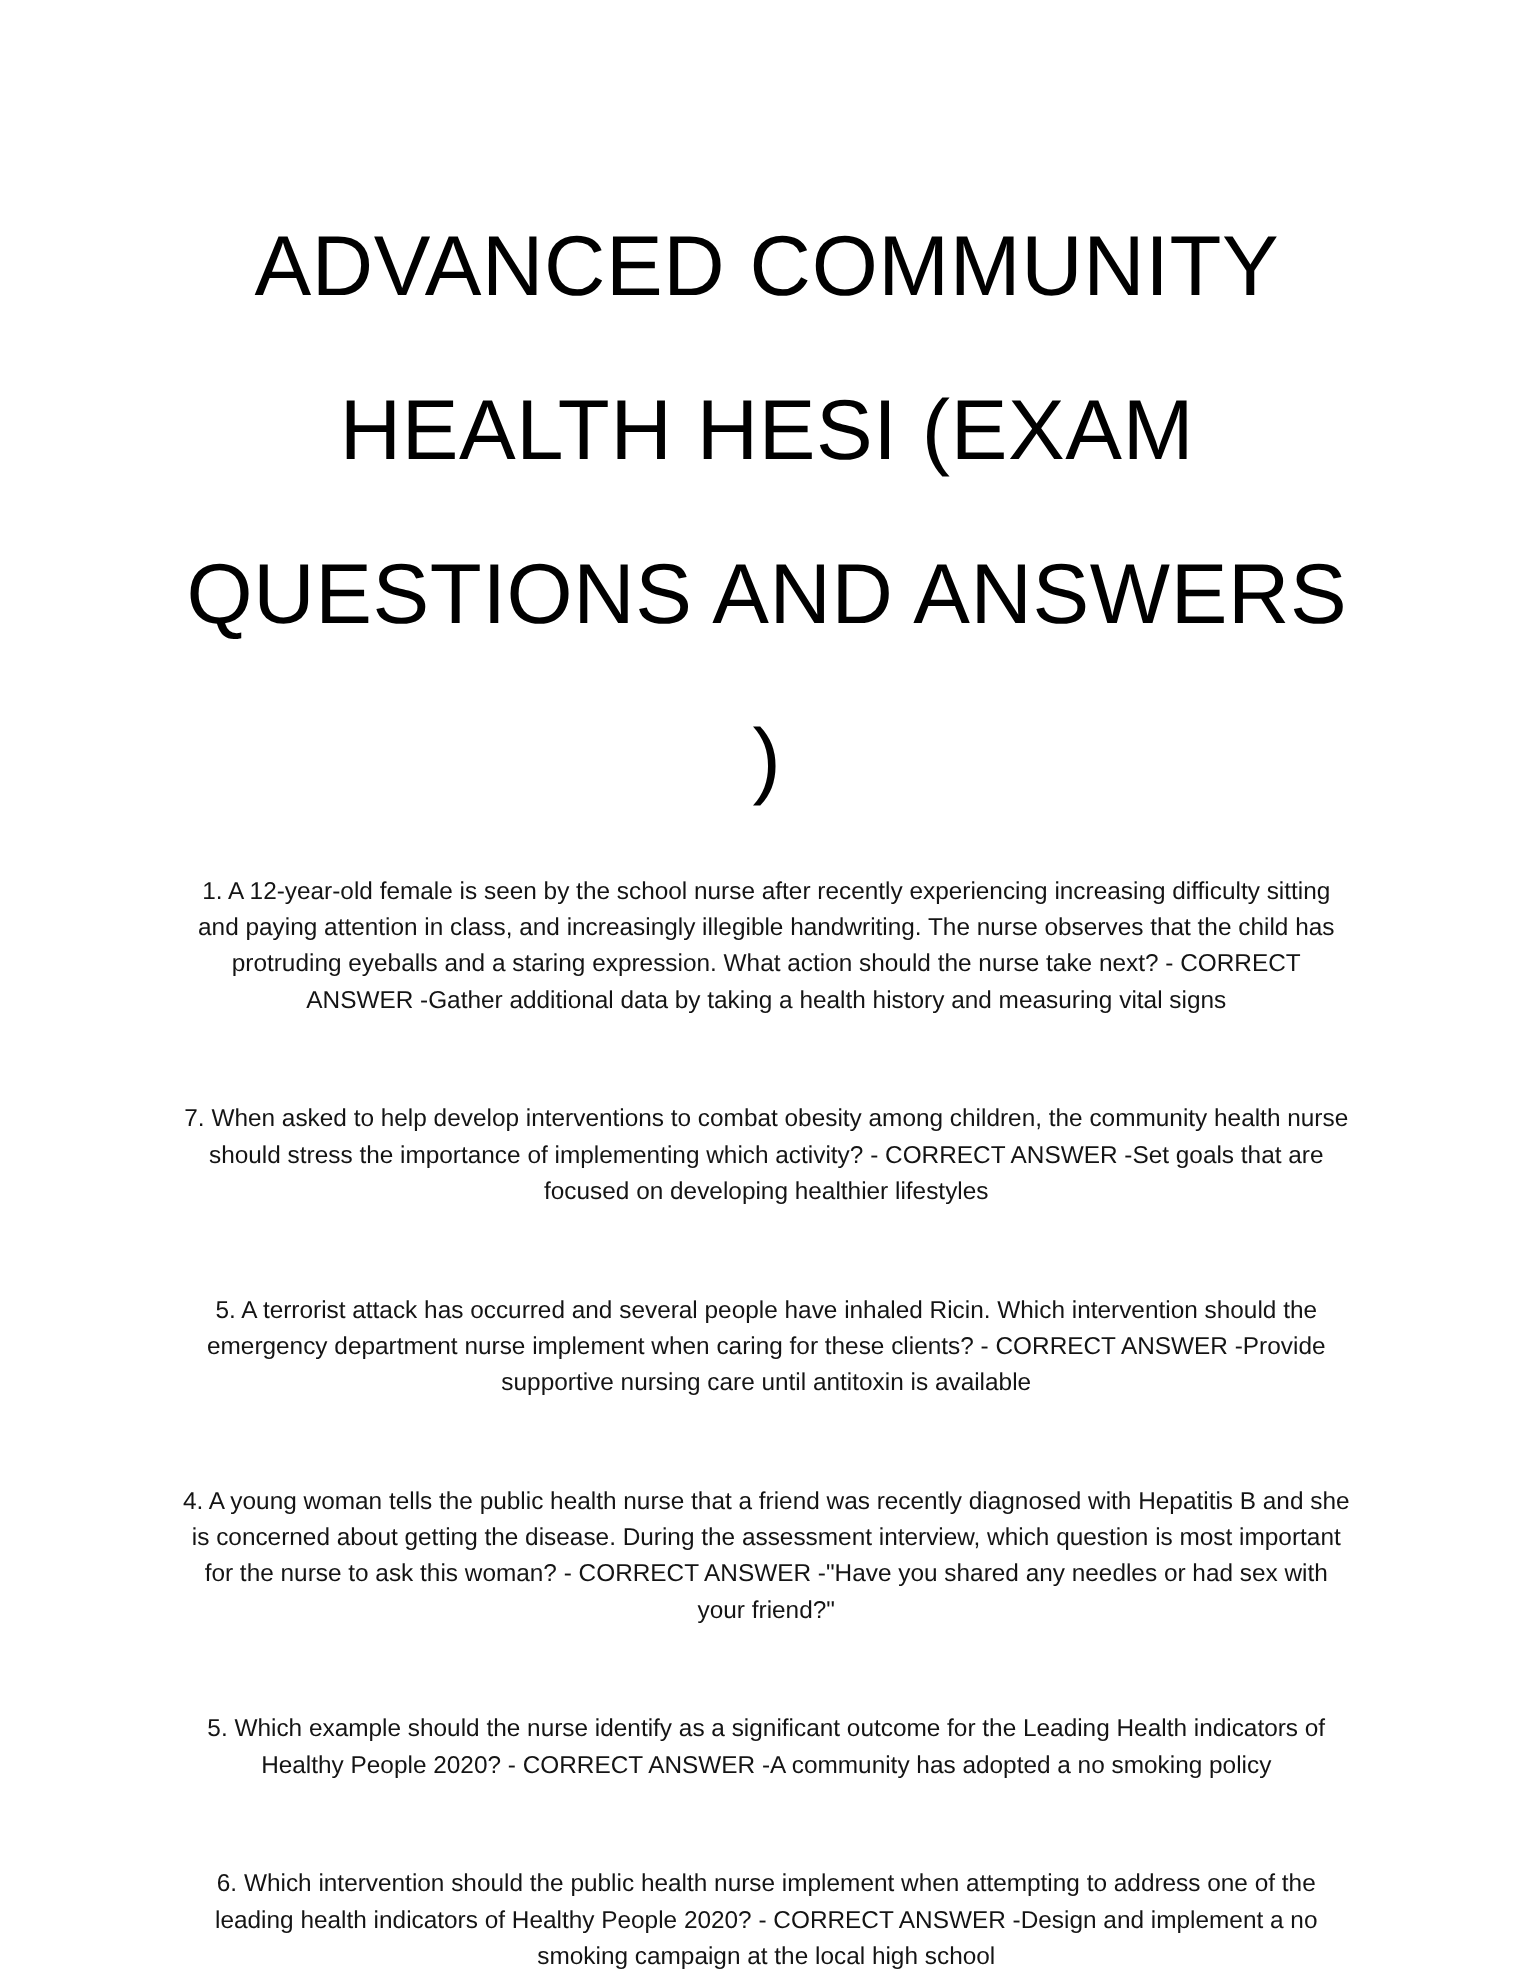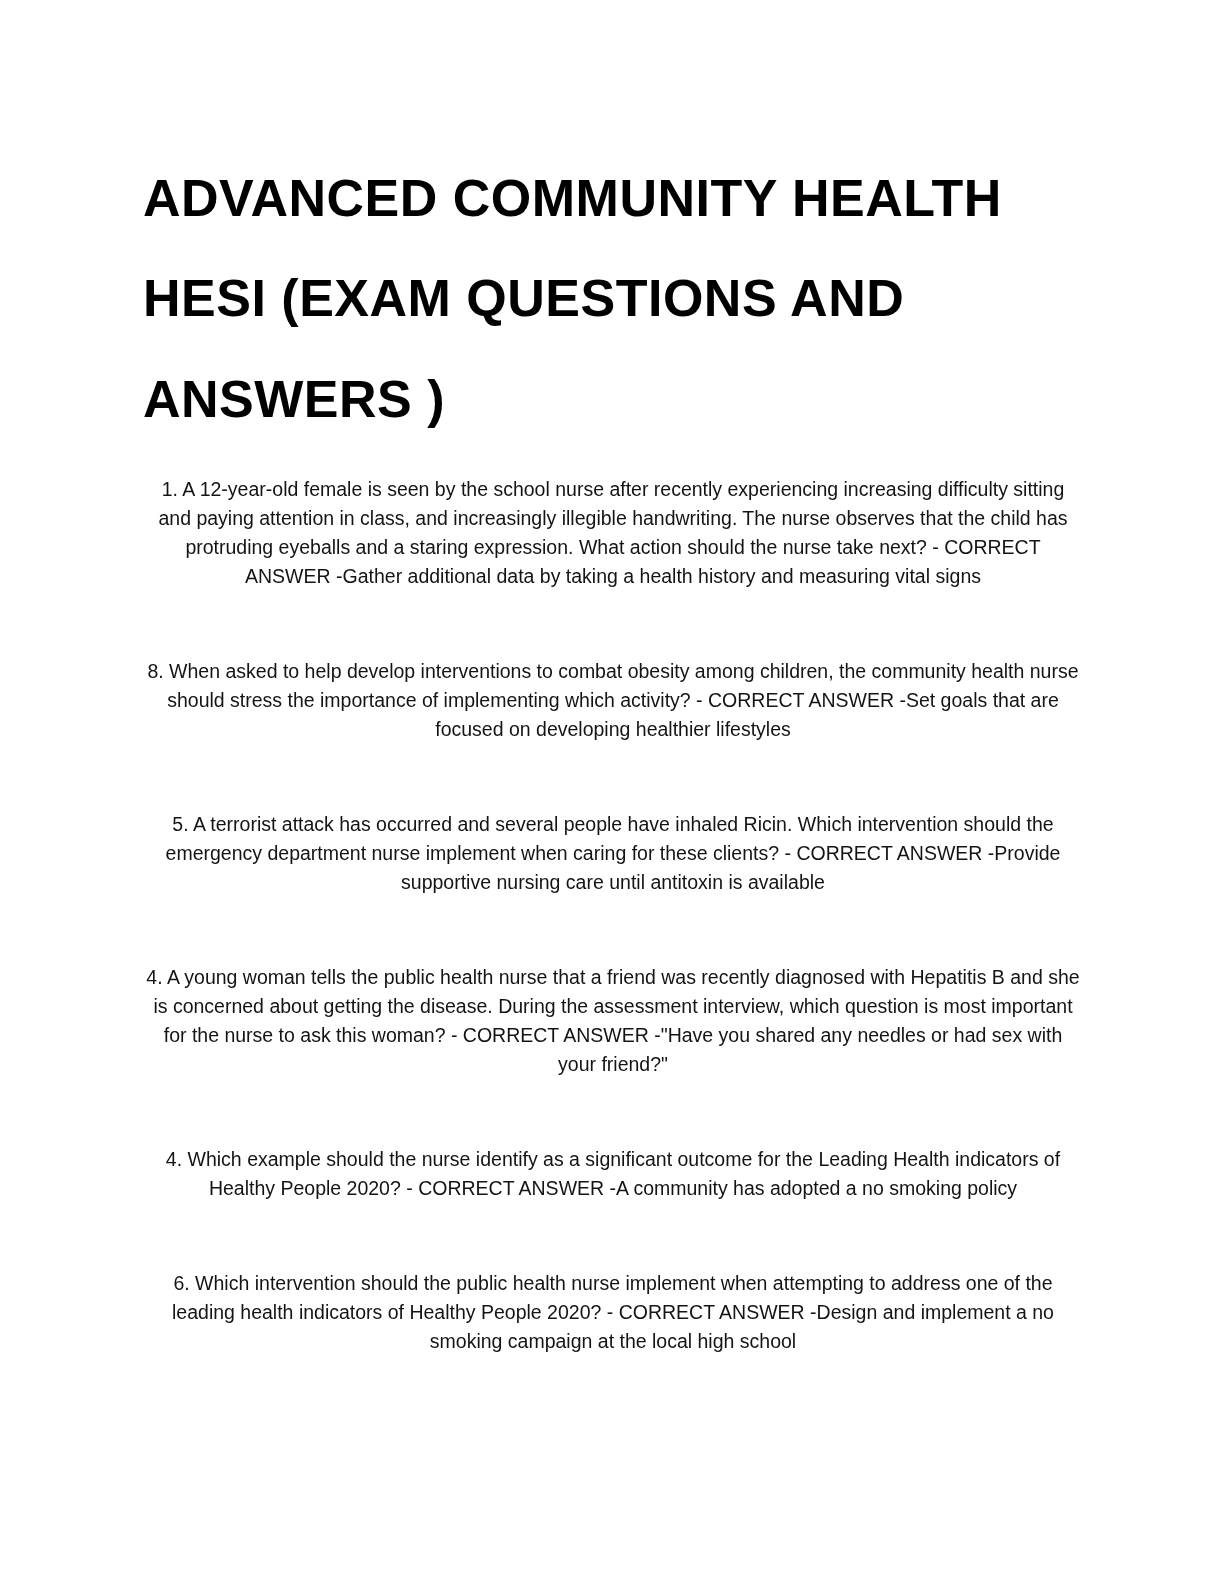--- a/index.html
+++ b/index.html
@@ -12,47 +12,48 @@
     width: 1224px;
     height: 1584px;
     background: #ffffff;
     box-sizing: border-box;
     padding: 148px 140px 40px 143px;
     font-family: "Liberation Sans", sans-serif;
     color: #000000;
     overflow: hidden;
   }
   .doc-title {
-    font-size: 52px;
-    font-weight: 700;
+    font-size: 68px;
+    font-weight: 400;
     color: #000000;
     line-height: 1.93;
     margin: 0 0 26px 0;
     letter-spacing: 0.5px;
+    text-align: center;
   }
   .question-para {
     font-size: 19.5px;
     font-weight: 400;
     color: #141414;
     line-height: 29px;
     margin: 0 0 66px 0;
     max-width: 940px;
     text-align: center;
   }
 </style>
 </head>
 <body>
 
 <div class="page">
   <h1 class="doc-title">ADVANCED COMMUNITY HEALTH HESI (EXAM QUESTIONS AND ANSWERS )</h1>
 
   <p class="question-para">1. A 12-year-old female is seen by the school nurse after recently experiencing increasing difficulty sitting and paying attention in class, and increasingly illegible handwriting. The nurse observes that the child has protruding eyeballs and a staring expression. What action should the nurse take next? - CORRECT ANSWER -Gather additional data by taking a health history and measuring vital signs</p>
 
-  <p class="question-para">8. When asked to help develop interventions to combat obesity among children, the community health nurse should stress the importance of implementing which activity? - CORRECT ANSWER -Set goals that are focused on developing healthier lifestyles</p>
+  <p class="question-para">7. When asked to help develop interventions to combat obesity among children, the community health nurse should stress the importance of implementing which activity? - CORRECT ANSWER -Set goals that are focused on developing healthier lifestyles</p>
 
   <p class="question-para">5. A terrorist attack has occurred and several people have inhaled Ricin. Which intervention should the emergency department nurse implement when caring for these clients? - CORRECT ANSWER -Provide supportive nursing care until antitoxin is available</p>
 
   <p class="question-para">4. A young woman tells the public health nurse that a friend was recently diagnosed with Hepatitis B and she is concerned about getting the disease. During the assessment interview, which question is most important for the nurse to ask this woman? - CORRECT ANSWER -"Have you shared any needles or had sex with your friend?"</p>
 
-  <p class="question-para">4. Which example should the nurse identify as a significant outcome for the Leading Health indicators of Healthy People 2020? - CORRECT ANSWER -A community has adopted a no smoking policy</p>
+  <p class="question-para">5. Which example should the nurse identify as a significant outcome for the Leading Health indicators of Healthy People 2020? - CORRECT ANSWER -A community has adopted a no smoking policy</p>
 
   <p class="question-para">6. Which intervention should the public health nurse implement when attempting to address one of the leading health indicators of Healthy People 2020? - CORRECT ANSWER -Design and implement a no smoking campaign at the local high school</p>
 </div>
 
 </body></html>

